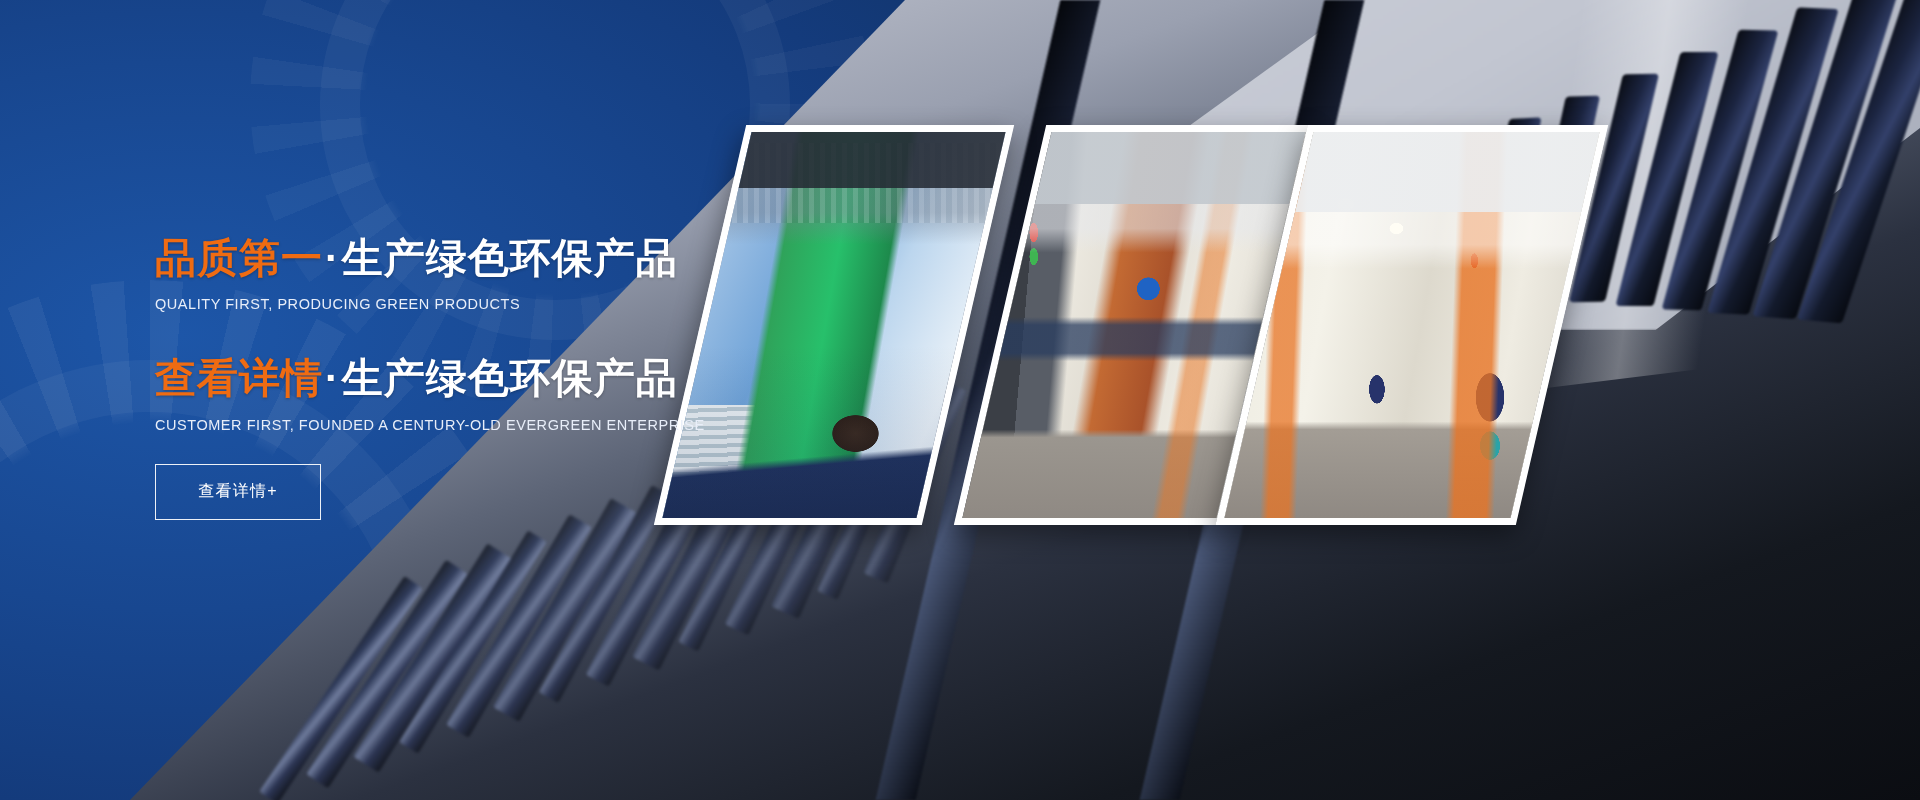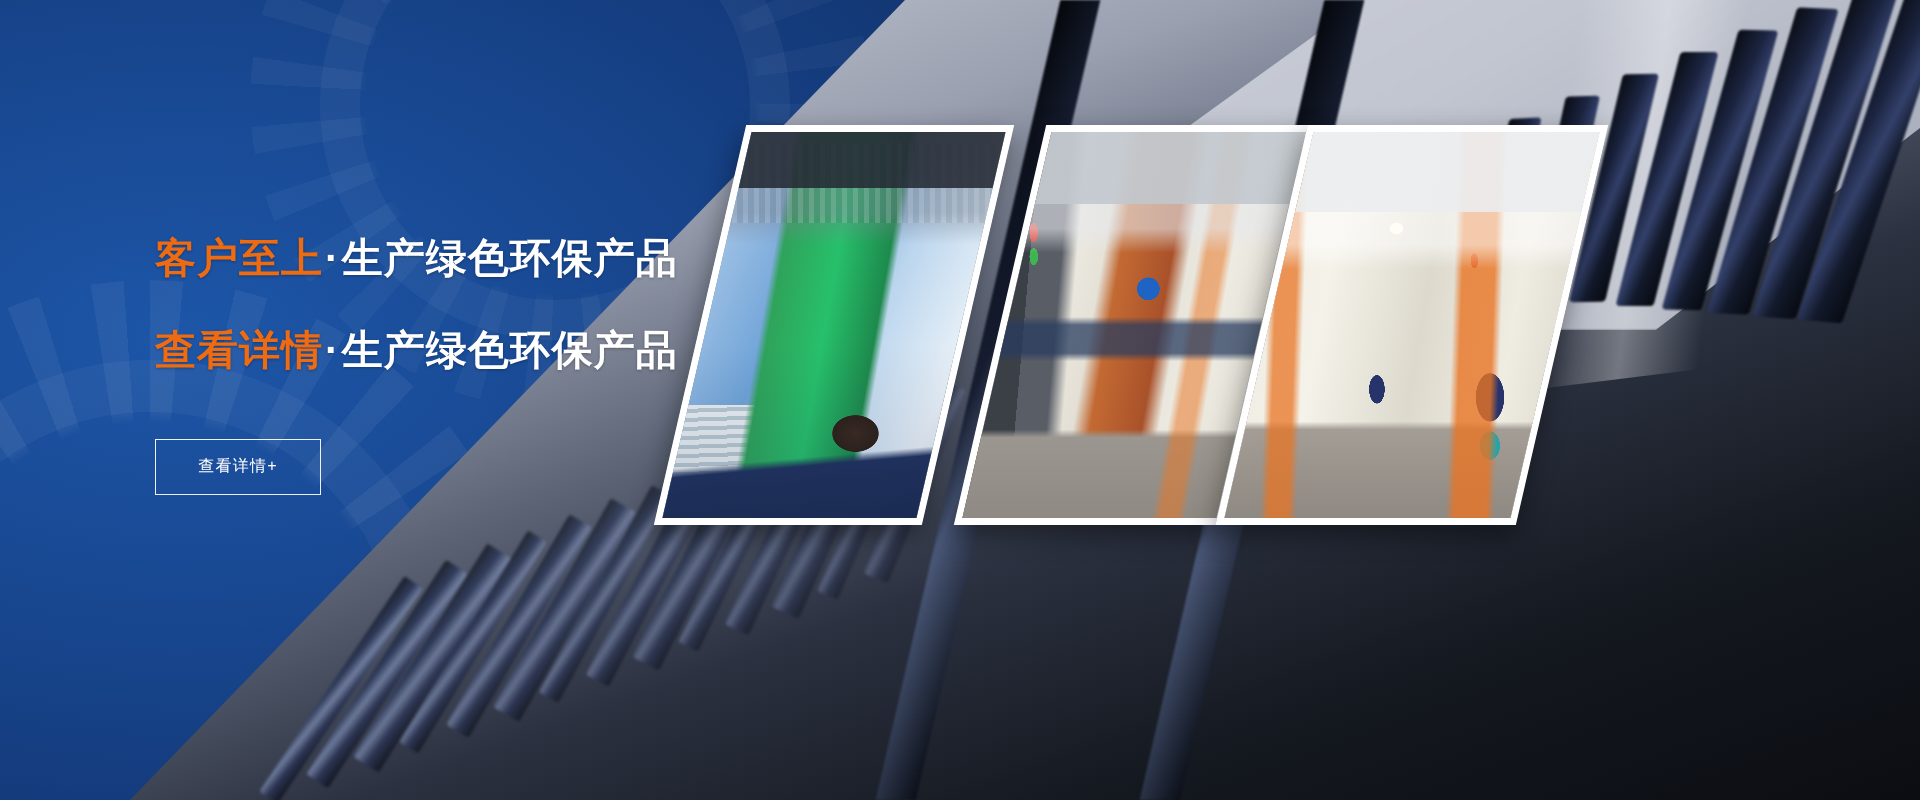--- a/index.html
+++ b/index.html
@@ -87,21 +87,21 @@
   }
   .headline .hl{ color:#ef6b12; }
   .headline .dot{ color:#ffffff; padding:0 2px; }
   .subline{
     margin-top:12px; font-size:14.5px; letter-spacing:.55px; color:#e8eef9;
     white-space:nowrap; font-weight:400;
   }
   .gap{ height:40px; }
 
   .cta{
-    margin-top:62px; display:inline-block;
+    margin-top:31px; display:inline-block;
     width:166px; height:56px; line-height:52px; text-align:center;
     border:1.5px solid rgba(255,255,255,.92);
     color:#ffffff; font-size:16px; letter-spacing:1.2px;
     background:transparent; cursor:pointer;
   }
 
   
   .cards{ position:absolute; inset:0; z-index:30; }
   .card{
     position:absolute; top:0; width:268px; height:400px;
@@ -282,25 +282,27 @@
     <div class="card c3">
       <div class="inner">
           <div class="p3"></div>
         </div>
     </div>
   </div>
 
   <div class="content">
 
     <div class="headline">
-      <span class="hl">客户至上</span><span class="dot">·</span><span>生产绿色环保产品</span>
-    </div>
+      <span class="hl">品质第一</span><span class="dot">·</span><span>生产绿色环保产品</span>
+    </div>
+    <div class="subline">QUALITY FIRST, PRODUCING GREEN PRODUCTS</div>
 
     <div class="gap"></div>
 
     <div class="headline">
       <span class="hl">查看详情</span><span class="dot">·</span><span>生产绿色环保产品</span>
     </div>
+    <div class="subline">CUSTOMER FIRST, FOUNDED A CENTURY-OLD EVERGREEN ENTERPRISE</div>
 
     <div class="cta">查看详情+</div>
   </div>
 
 </div>
 
 </body></html>

